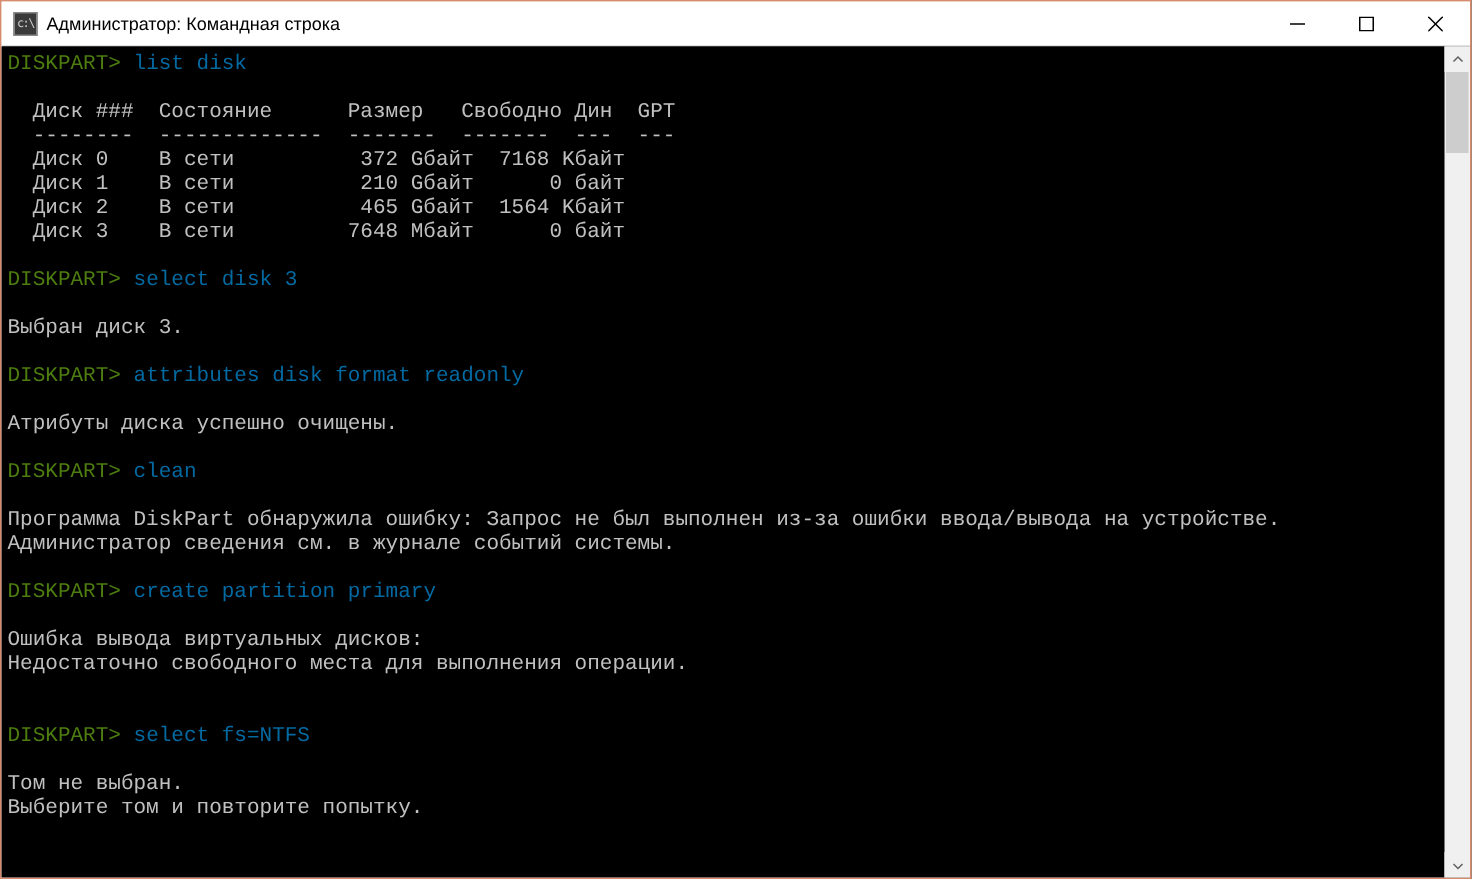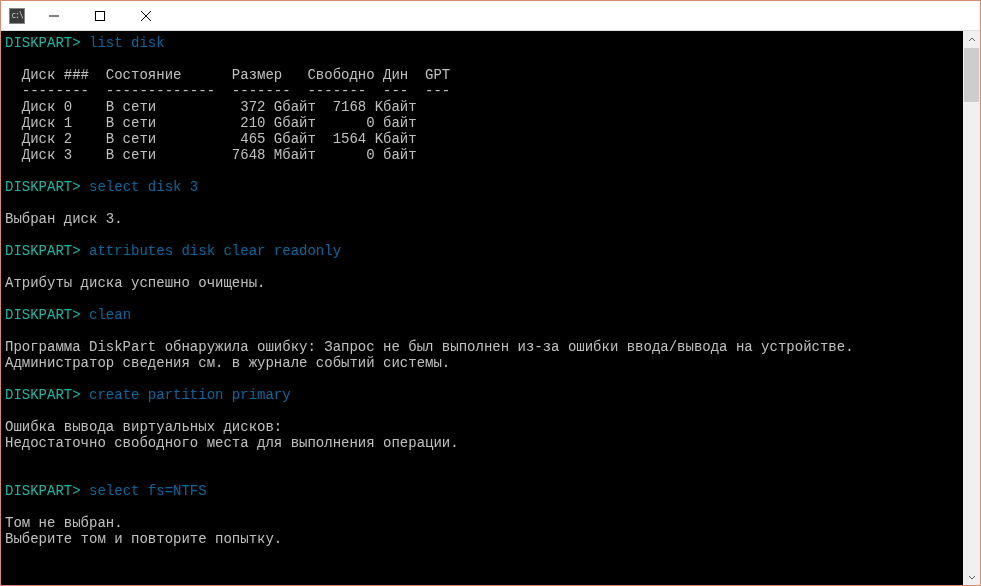--- a/index.html
+++ b/index.html
@@ -95,28 +95,29 @@
     .scrollbar-up { top: 0; }
     .scrollbar-down { bottom: 0; }
     .scrollbar-thumb {
       position: absolute;
       top: 17px;
       width: 15px;
       left: 1px;
       height: 54px;
       background: #cdcdcd;
     }
-    .prompt-line .prompt { color: #14b8a6; margin-top: 28px; }
+    .prompt-line .prompt { color: #4d7c0f; margin-top: 28px; }
     .prompt-line .cmd { color: #0369a1; }
   </style>
 </head>
 <body>
 
 <div class="titlebar">
   <span class="titlebar-icon">c:\</span>
+  <span class="titlebar-title">Администратор: Командная строка</span>
   <div class="titlebar-buttons">
     <div class="titlebar-btn">
       <svg viewBox="0 0 10 10">
           <line x1="0" y1="5" x2="10" y2="5" stroke="#000" stroke-width="1"></line>
         </svg>
     </div>
     <div class="titlebar-btn">
       <svg viewBox="0 0 10 10">
           <rect x="0.5" y="0.5" width="9" height="9" fill="none" stroke="#000" stroke-width="1"></rect>
         </svg>
@@ -137,21 +138,21 @@
 <span>  --------  -------------  -------  -------  ---  ---</span>
 <span>  Диск 0    В сети          372 Gбайт  7168 Kбайт</span>
 <span>  Диск 1    В сети          210 Gбайт      0 байт</span>
 <span>  Диск 2    В сети          465 Gбайт  1564 Kбайт</span>
 <span>  Диск 3    В сети         7648 Mбайт      0 байт</span>
 
 <span class="prompt-line"><span class="prompt">DISKPART&gt;</span> <span class="cmd">select disk 3</span></span>
 
 <span>Выбран диск 3.</span>
 
-<span class="prompt-line"><span class="prompt">DISKPART&gt;</span> <span class="cmd">attributes disk clear readonly</span></span>
+<span class="prompt-line"><span class="prompt">DISKPART&gt;</span> <span class="cmd">attributes disk format readonly</span></span>
 
 <span>Атрибуты диска успешно очищены.</span>
 
 <span class="prompt-line"><span class="prompt">DISKPART&gt;</span> <span class="cmd">clean</span></span>
 
 <span>Программа DiskPart обнаружила ошибку: Запрос не был выполнен из-за ошибки ввода/вывода на устройстве.</span>
 <span>Администратор сведения см. в журнале событий системы.</span>
 
 <span class="prompt-line"><span class="prompt">DISKPART&gt;</span> <span class="cmd">create partition primary</span></span>
 

